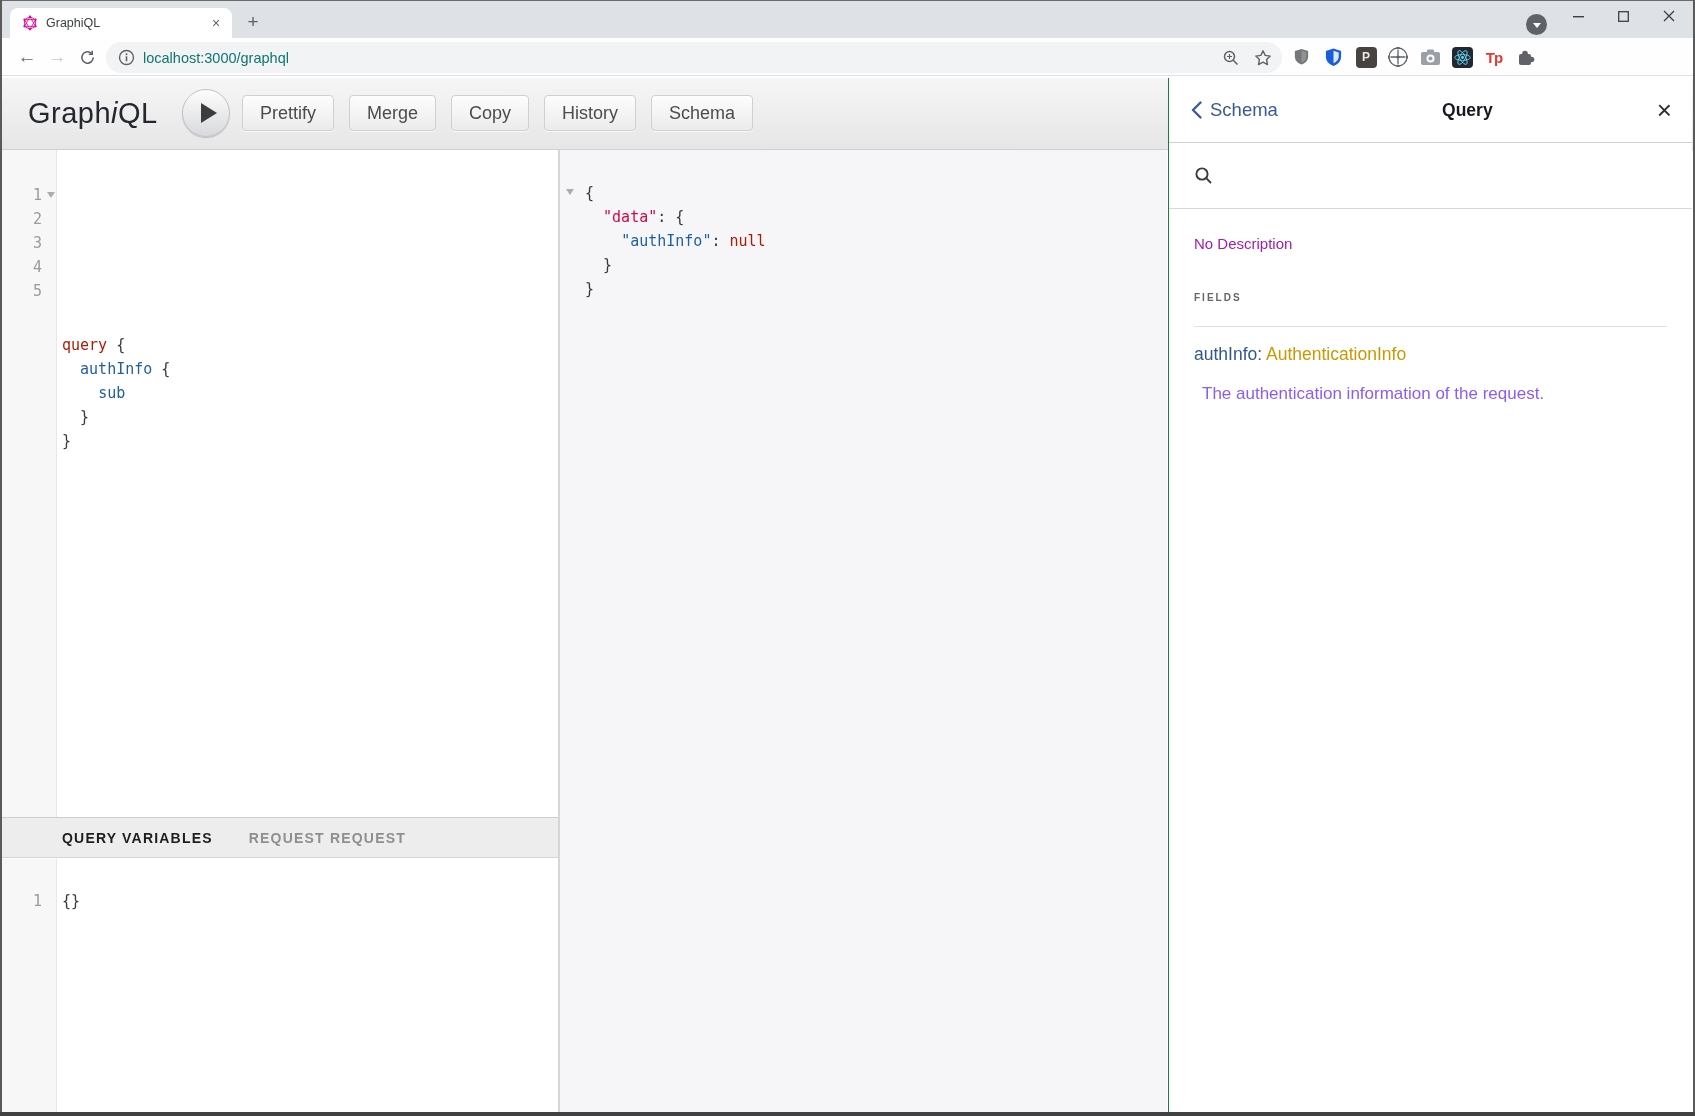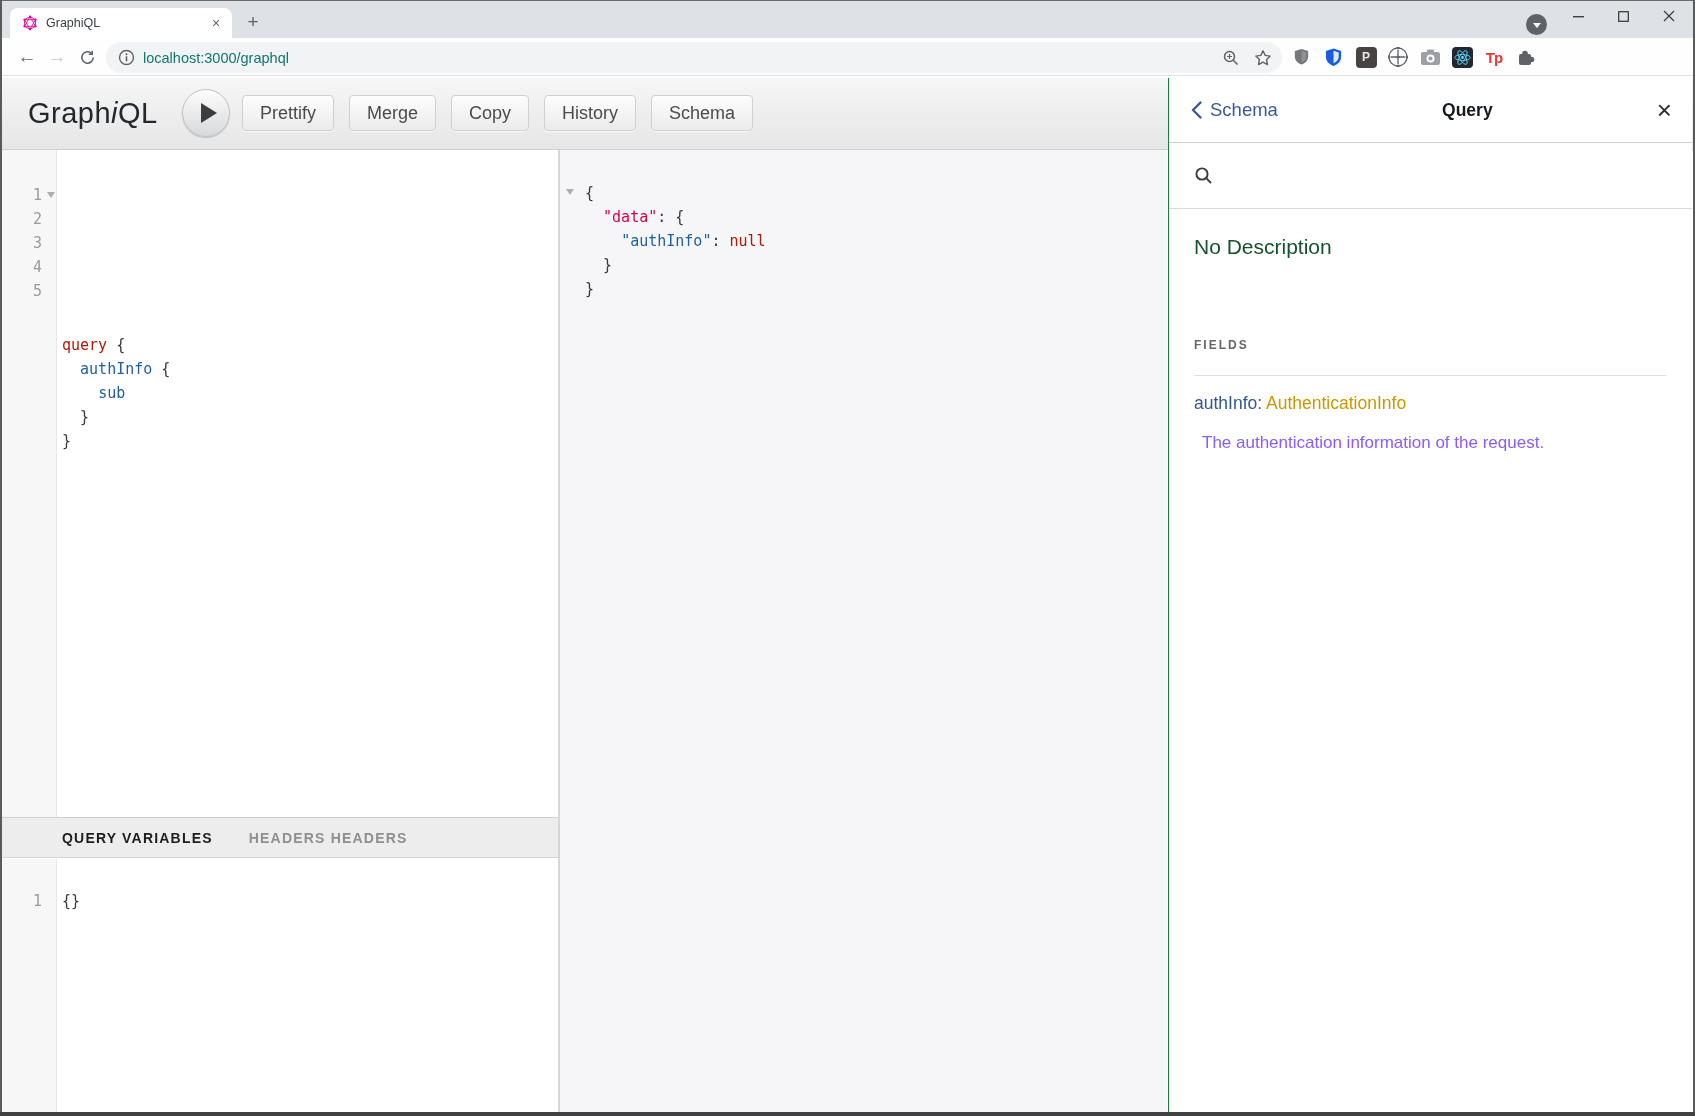--- a/index.html
+++ b/index.html
@@ -105,22 +105,22 @@
                  padding:0 20px 0 22px; }
   .docs-back { display:flex; align-items:center; gap:8px; color:var(--doc_back_link); font-size:18.5px; }
   .docs-title { flex:1; text-align:center; font-size:17.5px; font-weight:bold; color:#16191f; }
   .docs-close { font-size:26px; font-weight:300; color:#2f2f2f; line-height:26px; }
   .docs-search { height:66px; border-bottom:1px solid #d8d8d8; display:flex; align-items:center;
                  padding:0 25px; gap:12px; }
   .docs-search input { border:none; outline:none; flex:1; font-size:17.5px; font-family:"Liberation Sans",sans-serif;
                        color:#333; background:transparent; }
   .docs-search input::placeholder { color:#9a9a9a; }
   .docs-body { padding:26px 25px 0 25px; }
-  .no-desc { font-size:21px; color:#14532d; }
-  .fields-heading { margin-top:79px; font-size:12px; font-weight:bold; letter-spacing:2px; color:#666; }
+  .no-desc { font-size:15px; color:#a21caf; }
+  .fields-heading { margin-top:40px; font-size:10px; font-weight:bold; letter-spacing:2px; color:#666; }
   .fields-hr { margin-top:23px; border:none; border-top:1px solid #e0e0e3; }
   .field-line { margin-top:17px; font-size:17.5px; }
   .field-name { color:var(--doc_field_name); }
   .field-sep  { color:#555; }
   .type-name  { color:var(--doc_type_name); }
   .field-desc { margin-top:19px; margin-left:8px; font-size:17px; color:#8b5cf6; }
 </style>
 </head>
 <body>
 
@@ -288,21 +288,21 @@
     <div class="fold" style="left:6px; top:39px"></div>
     <pre class="code" style="left:25px; top:31px"><span class="pn">{</span></pre>
     <pre class="code" style="left:25px; top:55px"><span>  </span><span class="def">"data"</span><span class="pn">:</span><span class="pn"> {</span></pre>
     <pre class="code" style="left:25px; top:79px"><span>    </span><span class="prop">"authInfo"</span><span class="pn">:</span><span> </span><span class="kw">null</span></pre>
     <pre class="code" style="left:25px; top:103px"><span class="pn">  }</span></pre>
     <pre class="code" style="left:25px; top:127px"><span class="pn">}</span></pre>
   </div>
 
   <div class="vartabs">
     <span class="vartab active">QUERY VARIABLES</span>
-    <span class="vartab inactive">HEADERS HEADERS</span>
+    <span class="vartab inactive">REQUEST REQUEST</span>
   </div>
   <div class="var-pane">
     <div class="gutter">
       <div class="lnum" style="top:30px">1</div>
     </div>
     <pre class="code" style="left:60px; top:30px"><span class="pn">{}</span></pre>
   </div>
 
   <div class="docs">
     <div class="docs-header">

